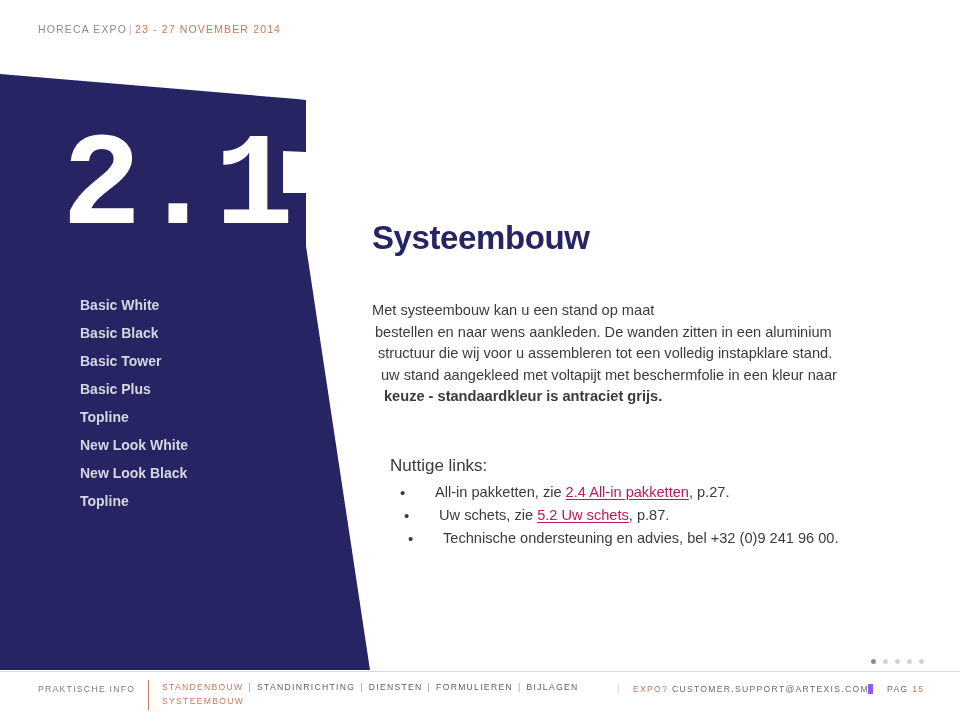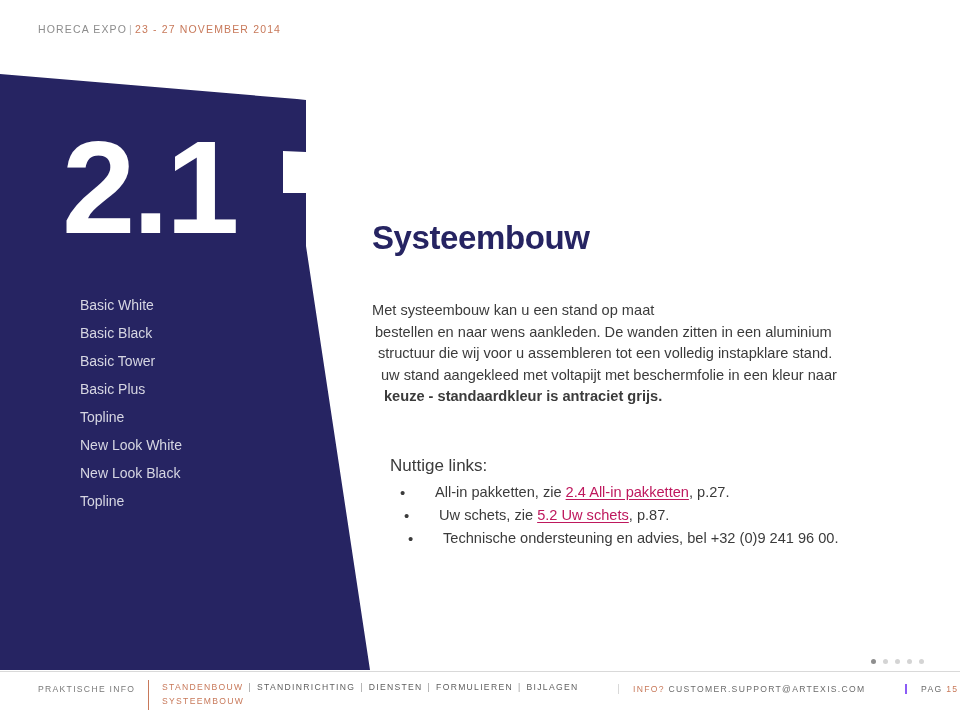--- a/index.html
+++ b/index.html
@@ -58,37 +58,38 @@
       370px 670px,
       0px 670px
     );
   }
   
 
   .bignum {
     position: absolute;
     left: 62px;
     top: 122px;
-    font-family: Liberation Sans, sans-serif;
+    font-family: Liberation Mono, monospace;
     font-weight: 700;
     font-size: 132px;
     line-height: 1;
     letter-spacing: -3px;
     color: #ffffff;
     white-space: nowrap;
     z-index: 3;
   }
 
   
   .navy-nav {
     position: absolute;
     left: 80px;
     top: 298px;
     z-index: 4;
     width: 230px;
+    font-weight: bold;
   }
   .navy-nav .nav-item {
     color: #d6d6e2;
     font-size: 14px;
     line-height: 1;
     margin-bottom: 14px;
     white-space: nowrap;
   }
 
   
@@ -226,22 +227,21 @@
     padding-left: 14px;
     border-left: 1px solid #d9d9d9;
   }
   .footer .help-label { color: #c8795a; }
   .footer .help-mail { color: #6b6b6b; }
   .footer .fpage {
     position: absolute;
     left: 868px;
     top: 4px;
     padding-left: 14px;
-    border-left: 2px solid #8b5cf6;
-    margin-left: 37px;
+    border-left: 5px solid #8b5cf6;
   }
   .footer .pag-label { color: #6b6b6b; }
   .footer .pag-num { color: #c8795a; }
 </style>
 </head>
 <body>
 
 <div id="page">
 
   <div class="top-header">
@@ -300,21 +300,21 @@
   <div class="footer">
     <span class="fl">PRAKTISCHE INFO</span>
 
     <span class="fcrumbs">
       <span class="crumb-active">STANDENBOUW</span><span class="crumb-sep">|</span><span class="crumb">STANDINRICHTING</span><span class="crumb-sep">|</span><span class="crumb">DIENSTEN</span><span class="crumb-sep">|</span><span class="crumb">FORMULIEREN</span><span class="crumb-sep">|</span><span class="crumb">BIJLAGEN</span>
       <br>
       <span class="crumb-active">SYSTEEMBOUW</span>
     </span>
 
     <span class="fhelp">
-      <span class="help-label">INFO?</span>
+      <span class="help-label">EXPO?</span>
       <span class="help-mail">CUSTOMER.SUPPORT@ARTEXIS.COM</span>
     </span>
 
     <span class="fpage">
       <span class="pag-label">PAG</span>
       <span class="pag-num">15</span>
     </span>
   </div>
 
 </div>

